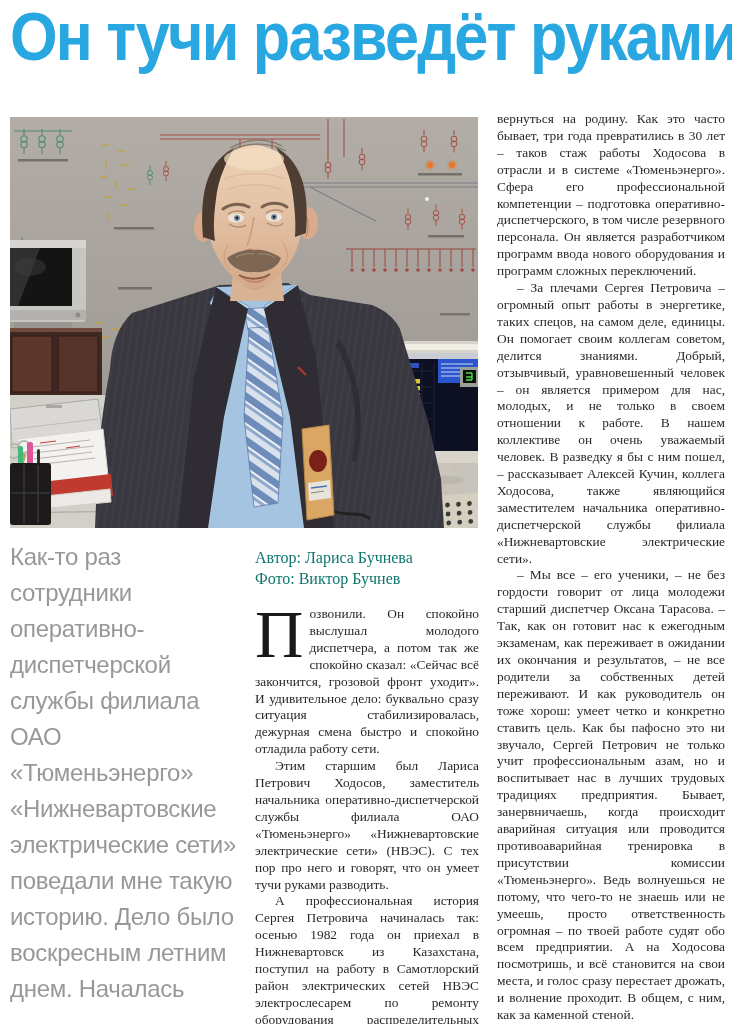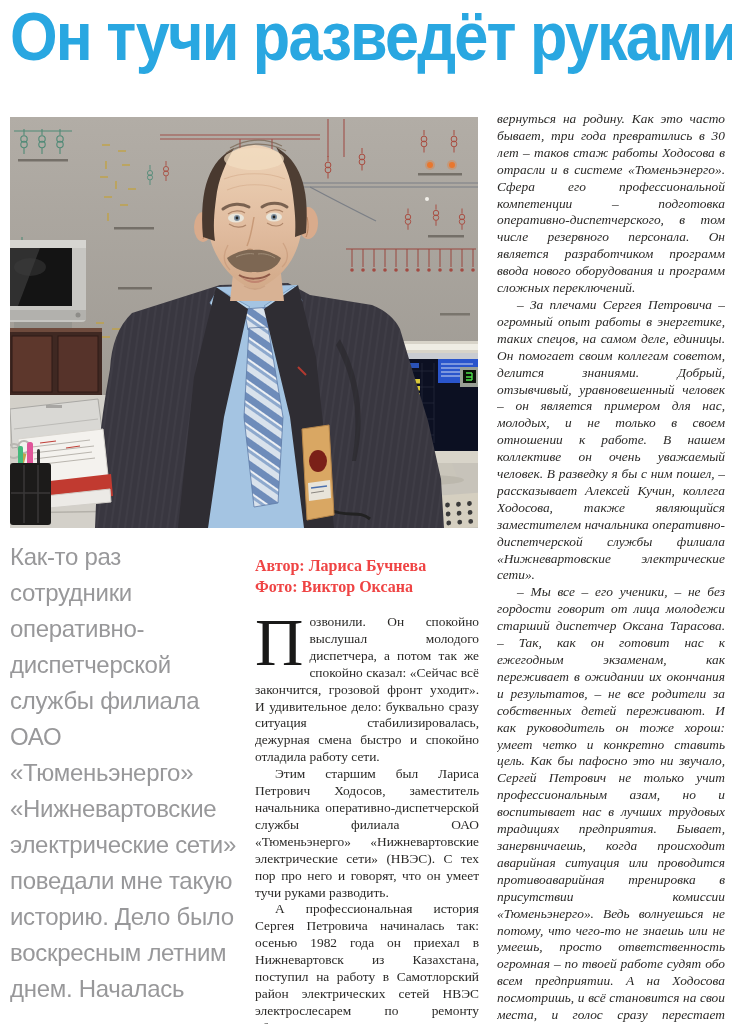--- a/index.html
+++ b/index.html
@@ -24,24 +24,24 @@
   .photo svg{display:block;}
   .intro{
     position:absolute; left:10px; top:539px; width:232px; height:478px; overflow:hidden;
     font-family:"Liberation Sans", sans-serif;
     font-size:24px; line-height:36px; letter-spacing:-0.3px;
     color:#98989a;
   }
   .intro p{margin:0;}
   .col{ position:absolute; overflow:hidden; }
   .col-mid{ left:255px; top:543px; width:224px; height:481px; }
-  .col-right{ left:497px; top:111px; width:228px; height:913px;font-style:italic; }
+  .col-right{ left:497px; top:111px; width:228px; height:913px; }
   .byline{
-    font-weight:700; font-size:16px; line-height:21px; color:#ef4444;
-    margin:12px 0 17px 0;
+    font-weight:400; font-size:16px; line-height:21px; color:#0f766e;
+    margin:4px 0 17px 0;
   }
   .byline div{margin:0;}
   .body p{
     margin:0; font-size:13.4px; line-height:16.9px; color:#2a2927;
     text-align:justify; text-justify:inter-word;
   }
   .body p.indent{ text-indent:20px; }
   .dropcap{
     float:left; font-size:67px; line-height:52px; height:52px;
     margin:2px 6px 0 0; color:#191918; font-family:"Liberation Serif", serif;
@@ -382,21 +382,21 @@
     </svg>
   </div>
 
   <div class="intro">
     <p>Как-то раз сотрудники оперативно-диспетчерской службы филиала ОАО «Тюменьэнерго» «Нижневартовские электрические сети» поведали мне такую историю. Дело было воскресным летним днем. Началась сильная гроза, и одна за другой стали отключаться линии электропередачи. Какое-то время диспетчеры справлялись с ситуацией самостоятельно, а когда она начала приобретать угрожающие оттенки, решили, что пора звонить старшему.</p>
   </div>
 
   <div class="col col-mid body">
     <div class="byline">
       <div>Автор: Лариса Бучнева</div>
-      <div>Фото: Виктор Оксана</div>
+      <div>Фото: Виктор Бучнев</div>
     </div>
     <p class="lead"><span class="dropcap">П</span><span>озвонили. Он спокойно выслушал молодого диспетчера, а потом так же спокойно сказал: «Сейчас всё закончится, грозовой фронт уходит». И удивительное дело: буквально сразу ситуация стабилизировалась, дежурная смена быстро и спокойно отладила работу сети.</span></p>
     <p class="indent">Этим старшим был Лариса Петрович Ходосов, заместитель начальника оперативно-диспетчерской службы филиала ОАО «Тюменьэнерго» «Нижневартовские электрические сети» (НВЭС). С тех пор про него и говорят, что он умеет тучи руками разводить.</p>
     <p class="indent">А профессиональная история Сергея Петровича начиналась так: осенью 1982 года он приехал в Нижневартовск из Казахстана, поступил на работу в Самотлорский район электрических сетей НВЭС электрослесарем по ремонту оборудования распределительных устройств. Планировал года за три улучшить материальное положение семьи и</p>
   </div>
 
   <div class="col col-right body">
     <p>вернуться на родину. Как это часто бывает, три года превратились в 30 лет – таков стаж работы Ходосова в отрасли и в системе «Тюменьэнерго». Сфера его профессиональной компетенции – подготовка оперативно-диспетчерского, в том числе резервного персонала. Он является разработчиком программ ввода нового оборудования и программ сложных переключений.</p>
     <p class="indent">– За плечами Сергея Петровича – огромный опыт работы в энергетике, таких спецов, на самом деле, единицы. Он помогает своим коллегам советом, делится знаниями. Добрый, отзывчивый, уравновешенный человек – он является примером для нас, молодых, и не только в своем отношении к работе. В нашем коллективе он очень уважаемый человек. В разведку я бы с ним пошел, – рассказывает Алексей Кучин, коллега Ходосова, также являющийся заместителем начальника оперативно-диспетчерской службы филиала «Нижневартовские электрические сети».</p>
     <p class="indent">– Мы все – его ученики, – не без гордости говорит от лица молодежи старший диспетчер Оксана Тарасова. – Так, как он готовит нас к ежегодным экзаменам, как переживает в ожидании их окончания и результатов, – не все родители за собственных детей переживают. И как руководитель он тоже хорош: умеет четко и конкретно ставить цель. Как бы пафосно это ни звучало, Сергей Петрович не только учит профессиональным азам, но и воспитывает нас в лучших трудовых традициях предприятия. Бывает, занервничаешь, когда происходит аварийная ситуация или проводится противоаварийная тренировка в присутствии комиссии «Тюменьэнерго». Ведь волнуешься не потому, что чего-то не знаешь или не умеешь, просто ответственность огромная – по твоей работе судят обо всем предприятии. А на Ходосова посмотришь, и всё становится на свои места, и голос сразу перестает дрожать, и волнение проходит. В общем, с ним, как за каменной стеной.</p>

